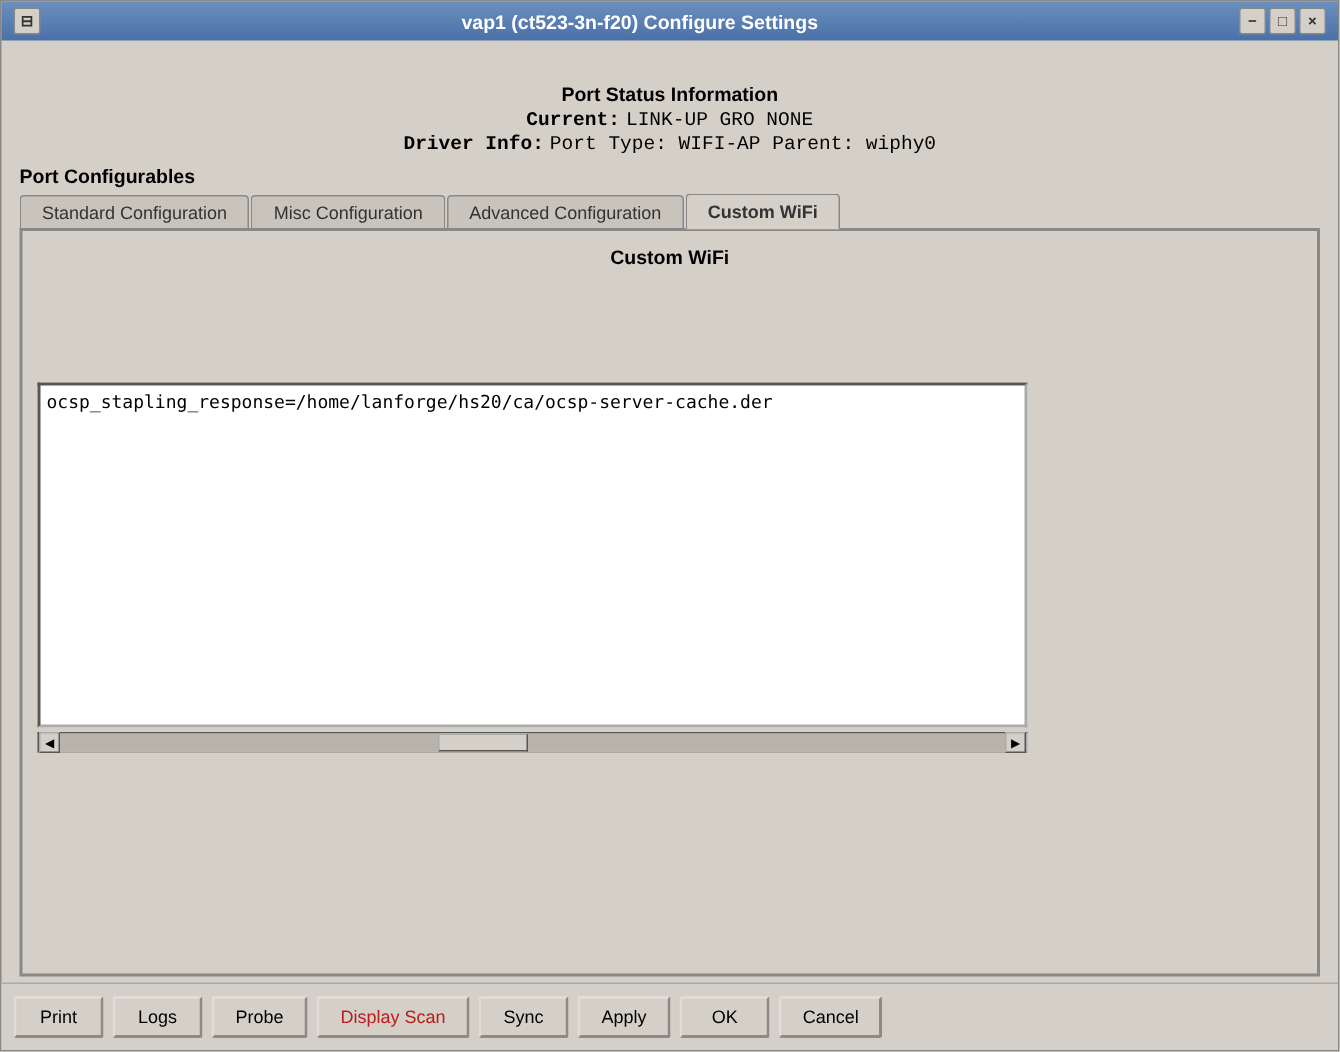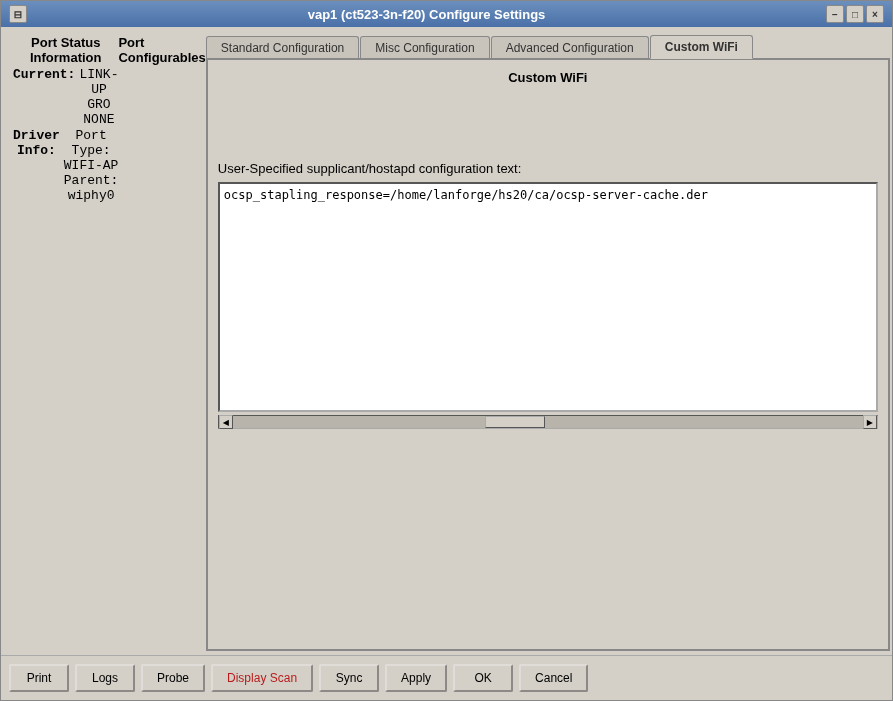--- a/index.html
+++ b/index.html
@@ -48,21 +48,23 @@
       display: flex;
       align-items: center;
       justify-content: center;
       cursor: pointer;
       font-size: 10px;
       color: #333;
     }
     .content-area {
       flex: 1;
       display: flex;
+      flex-direction: column;
       padding: 8px 12px 4px 12px;
+      margin-top: 20px;
     }
     .port-status {
       text-align: center;
       margin-bottom: 6px;
     }
     .port-status .section-title {
       font-weight: bold;
       margin-bottom: 2px;
     }
     .port-status .info-row {
@@ -236,21 +238,20 @@
         <div class="tab">Standard Configuration</div>
         <div class="tab">Misc Configuration</div>
         <div class="tab">Advanced Configuration</div>
         <div class="tab active">Custom WiFi</div>
       </div>
 
       <div class="tab-content">
         <div class="tab-content-title">Custom WiFi</div>
         <div class="custom-wifi-area">
           <div style="margin-top: 60px;">
-            <div class="config-label">User-Specified supplicant/hostapd configuration text:</div>
             <textarea class="config-textarea" style="">ocsp_stapling_response=/home/lanforge/hs20/ca/ocsp-server-cache.der</textarea>
             <div class="scrollbar-h">
               <div class="scroll-arrow">◀</div>
               <div class="scroll-track">
                 <div class="scroll-thumb"></div>
               </div>
               <div class="scroll-arrow">▶</div>
             </div>
           </div>
         </div>

